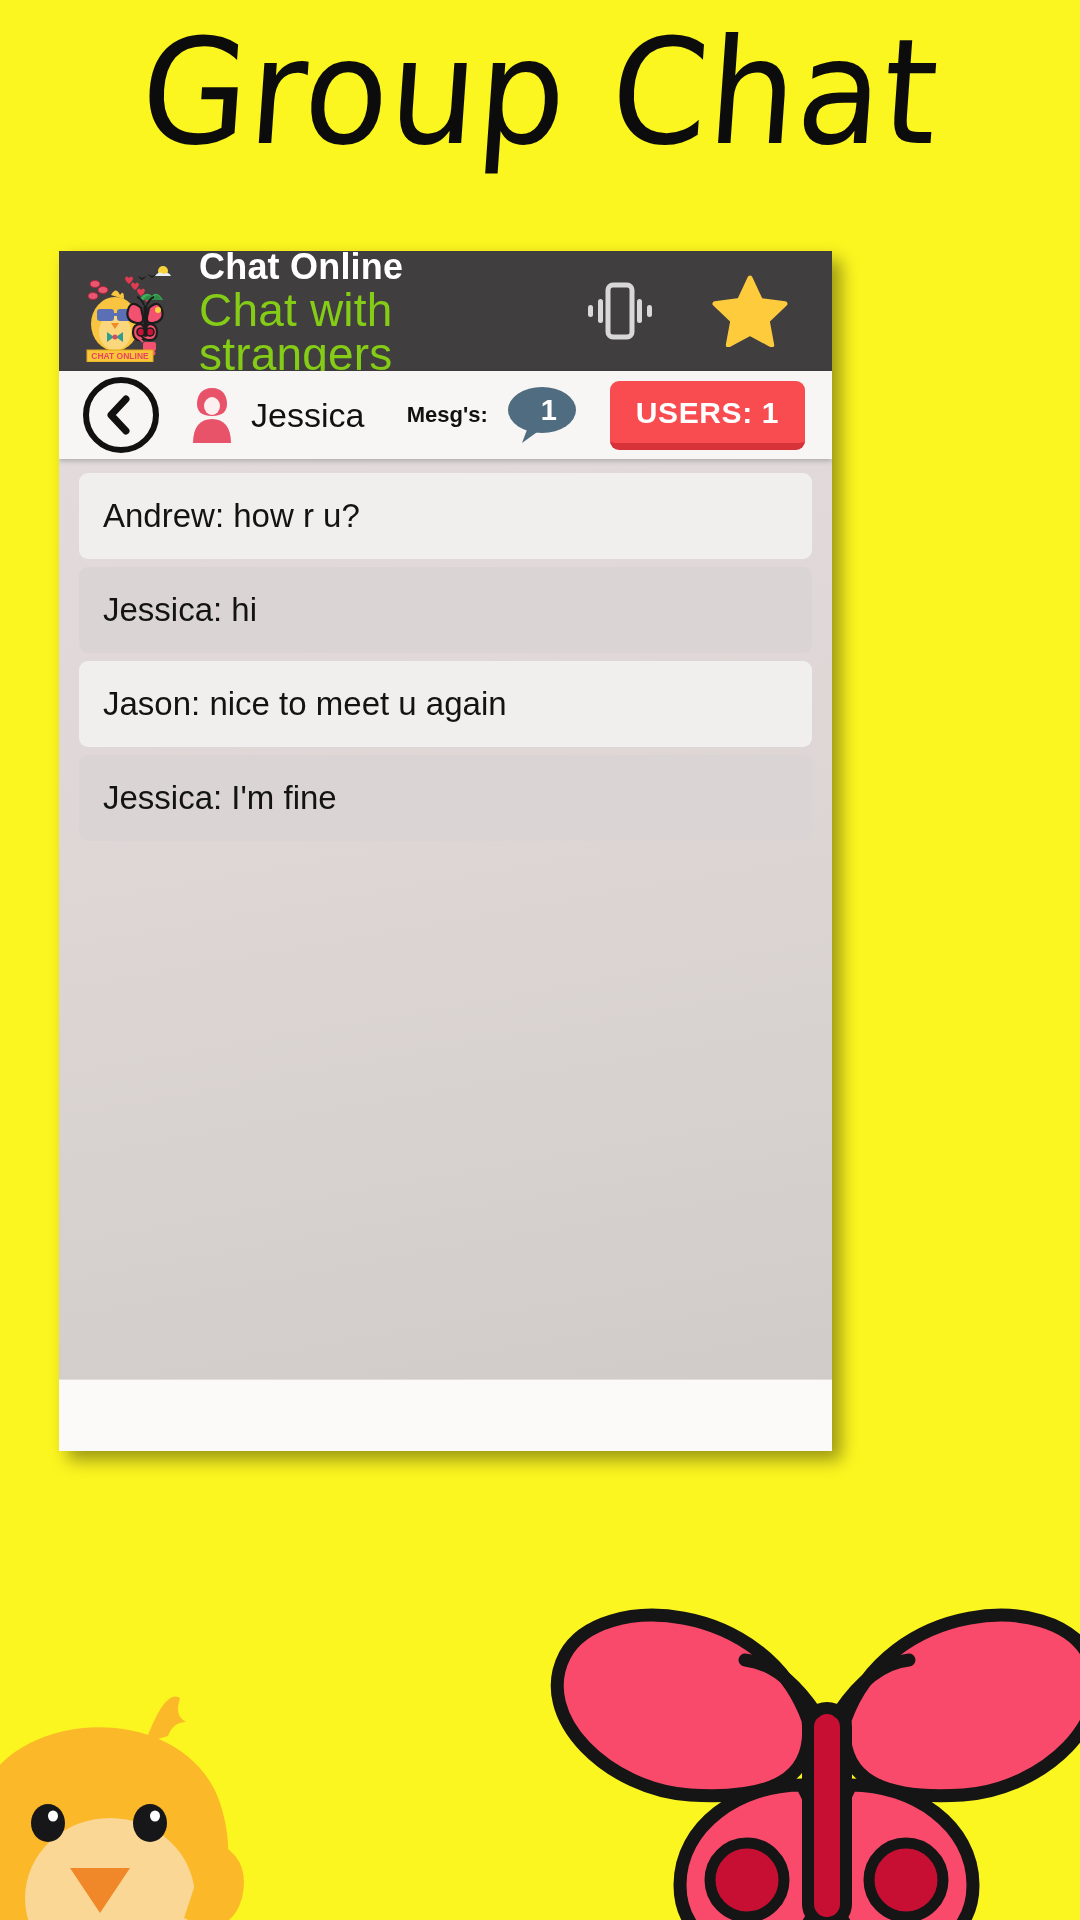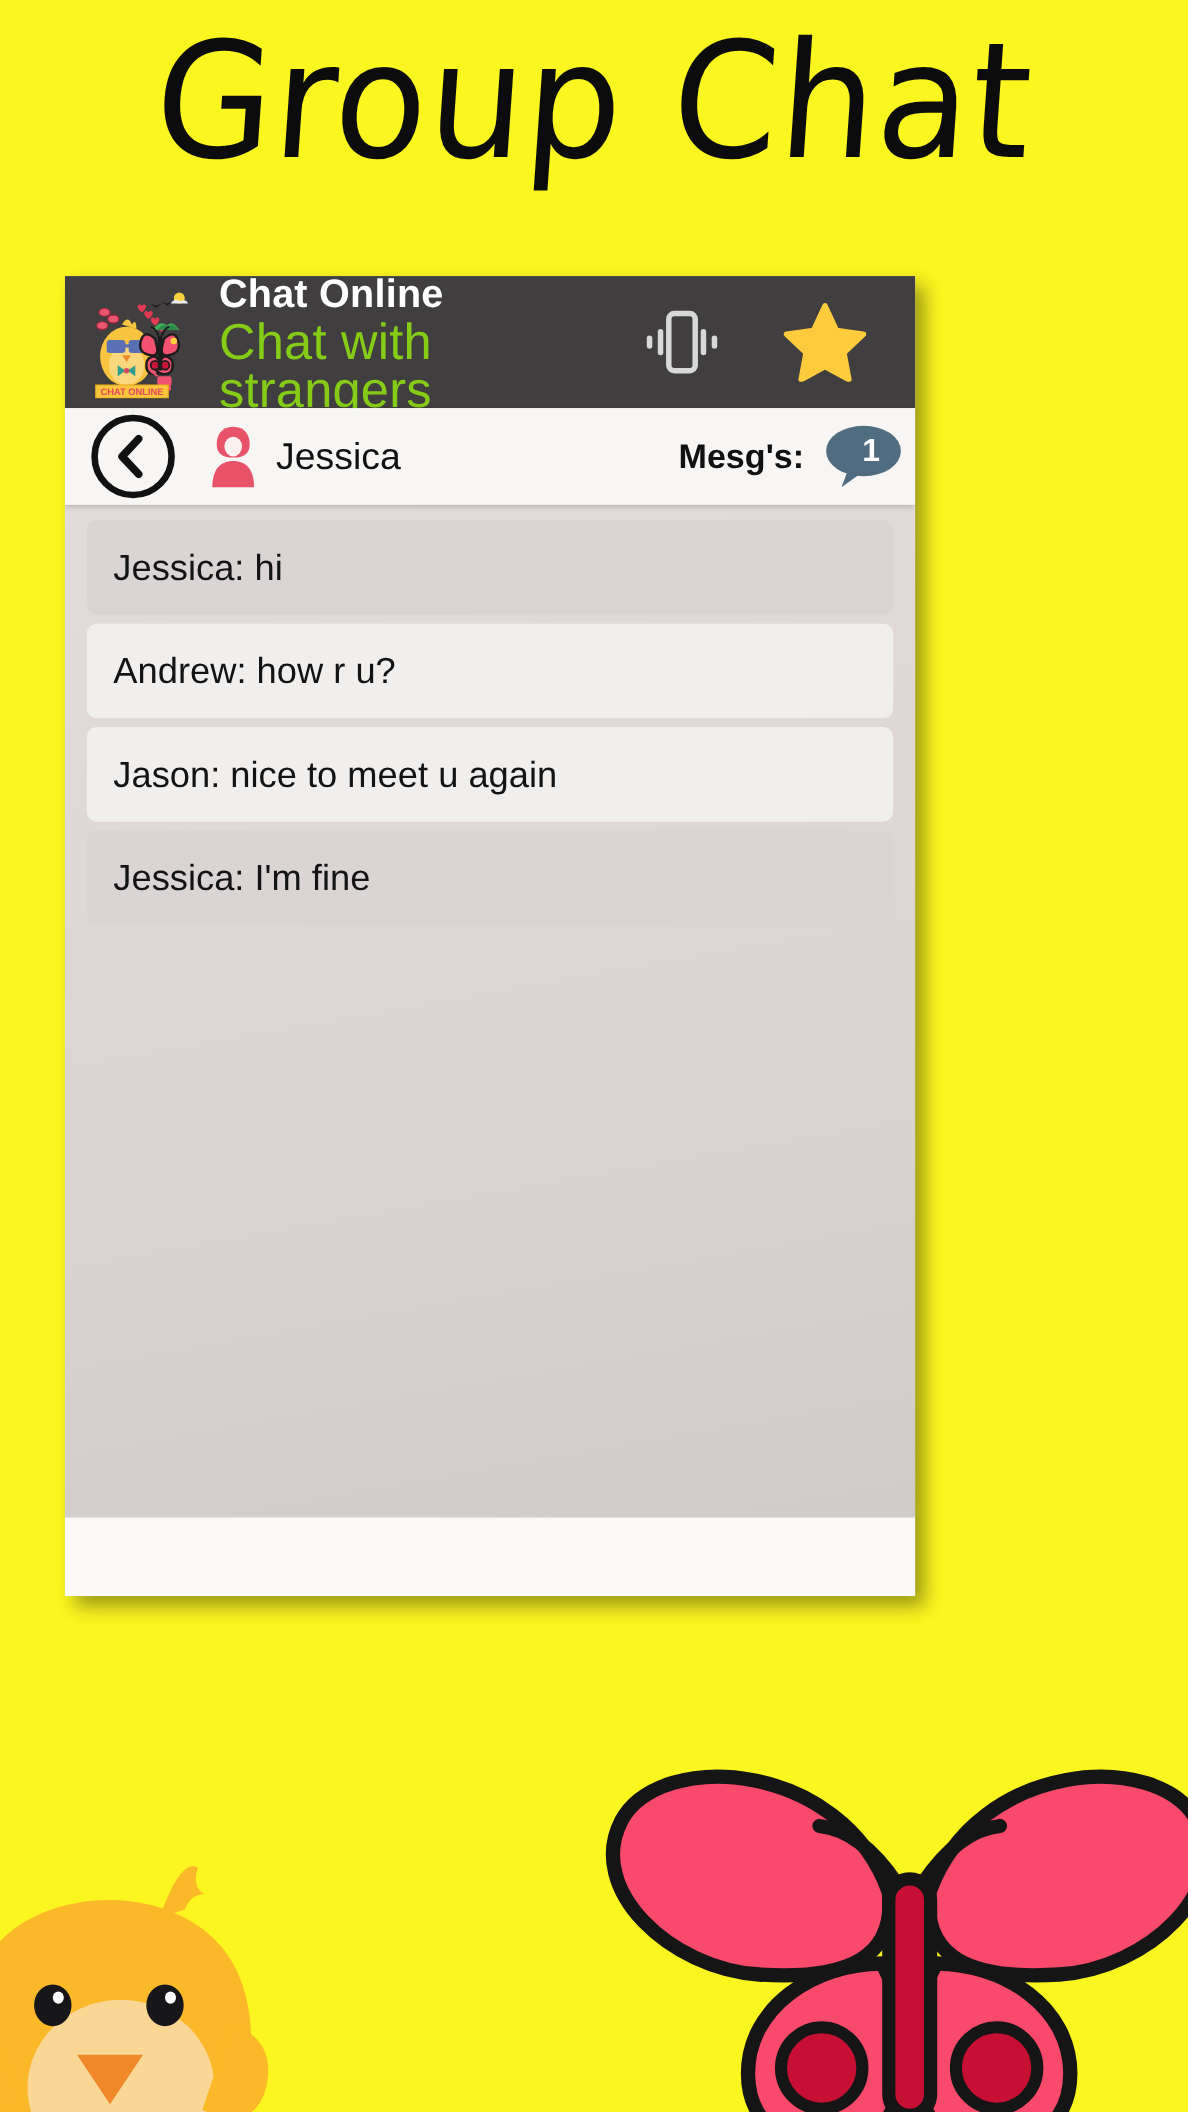--- a/index.html
+++ b/index.html
@@ -77,21 +77,21 @@
     flex:0 0 auto;
   }
   .back-btn svg{ display:block; margin-left:-4px; }
   .peer-ava{ margin-left:30px; flex:0 0 auto; }
   .peer-ava svg{ display:block; }
   .peer-name{
     margin-left:16px; font-size:34px; color:#111; font-weight:400;
     flex:0 0 auto;
   }
   .nav-spacer{ flex:1 1 auto; }
-  .mesg-label{ font-size:31px; font-weight:bold; color:#111; }
+  .mesg-label{ font-size:22px; font-weight:bold; color:#111; }
   .mesg-bubble{ position:relative; margin-left:18px; flex:0 0 auto; }
   .mesg-bubble svg{ display:block; }
   .mesg-bubble .cnt{
     position:absolute; left:0; top:0; width:72px; height:54px;
     display:flex; align-items:center; justify-content:center;
     color:#fff; font-size:29px; font-weight:bold;
     padding-left:14px;
   }
   .users-btn{
     margin-left:32px; margin-right:16px;
@@ -269,25 +269,26 @@
     <span class="mesg-label">Mesg's:</span>
 
     <span class="mesg-bubble">
       <svg width="72" height="64" viewBox="0 0 72 64">
         <ellipse cx="36" cy="27" rx="34" ry="23" fill="#4F6C80"></ellipse>
         <path d="M22 44 L16 60 L34 47 Z" fill="#4F6C80"></path>
       </svg>
       <span class="cnt">1</span>
     </span>
 
+    <span class="users-btn">USERS: 1</span>
   </div>
 
   <div class="chat-body">
+    <div class="msg-row light">Andrew: how r u?</div>
     <div class="msg-row dark">Jessica: hi</div>
-    <div class="msg-row light">Andrew: how r u?</div>
     <div class="msg-row light">Jason: nice to meet u again</div>
     <div class="msg-row dark">Jessica: I'm fine</div>
   </div>
 
   <div class="input-bar"></div>
 </div>
 
 <div class="chick">
   <svg viewBox="0 0 330 370">
 

